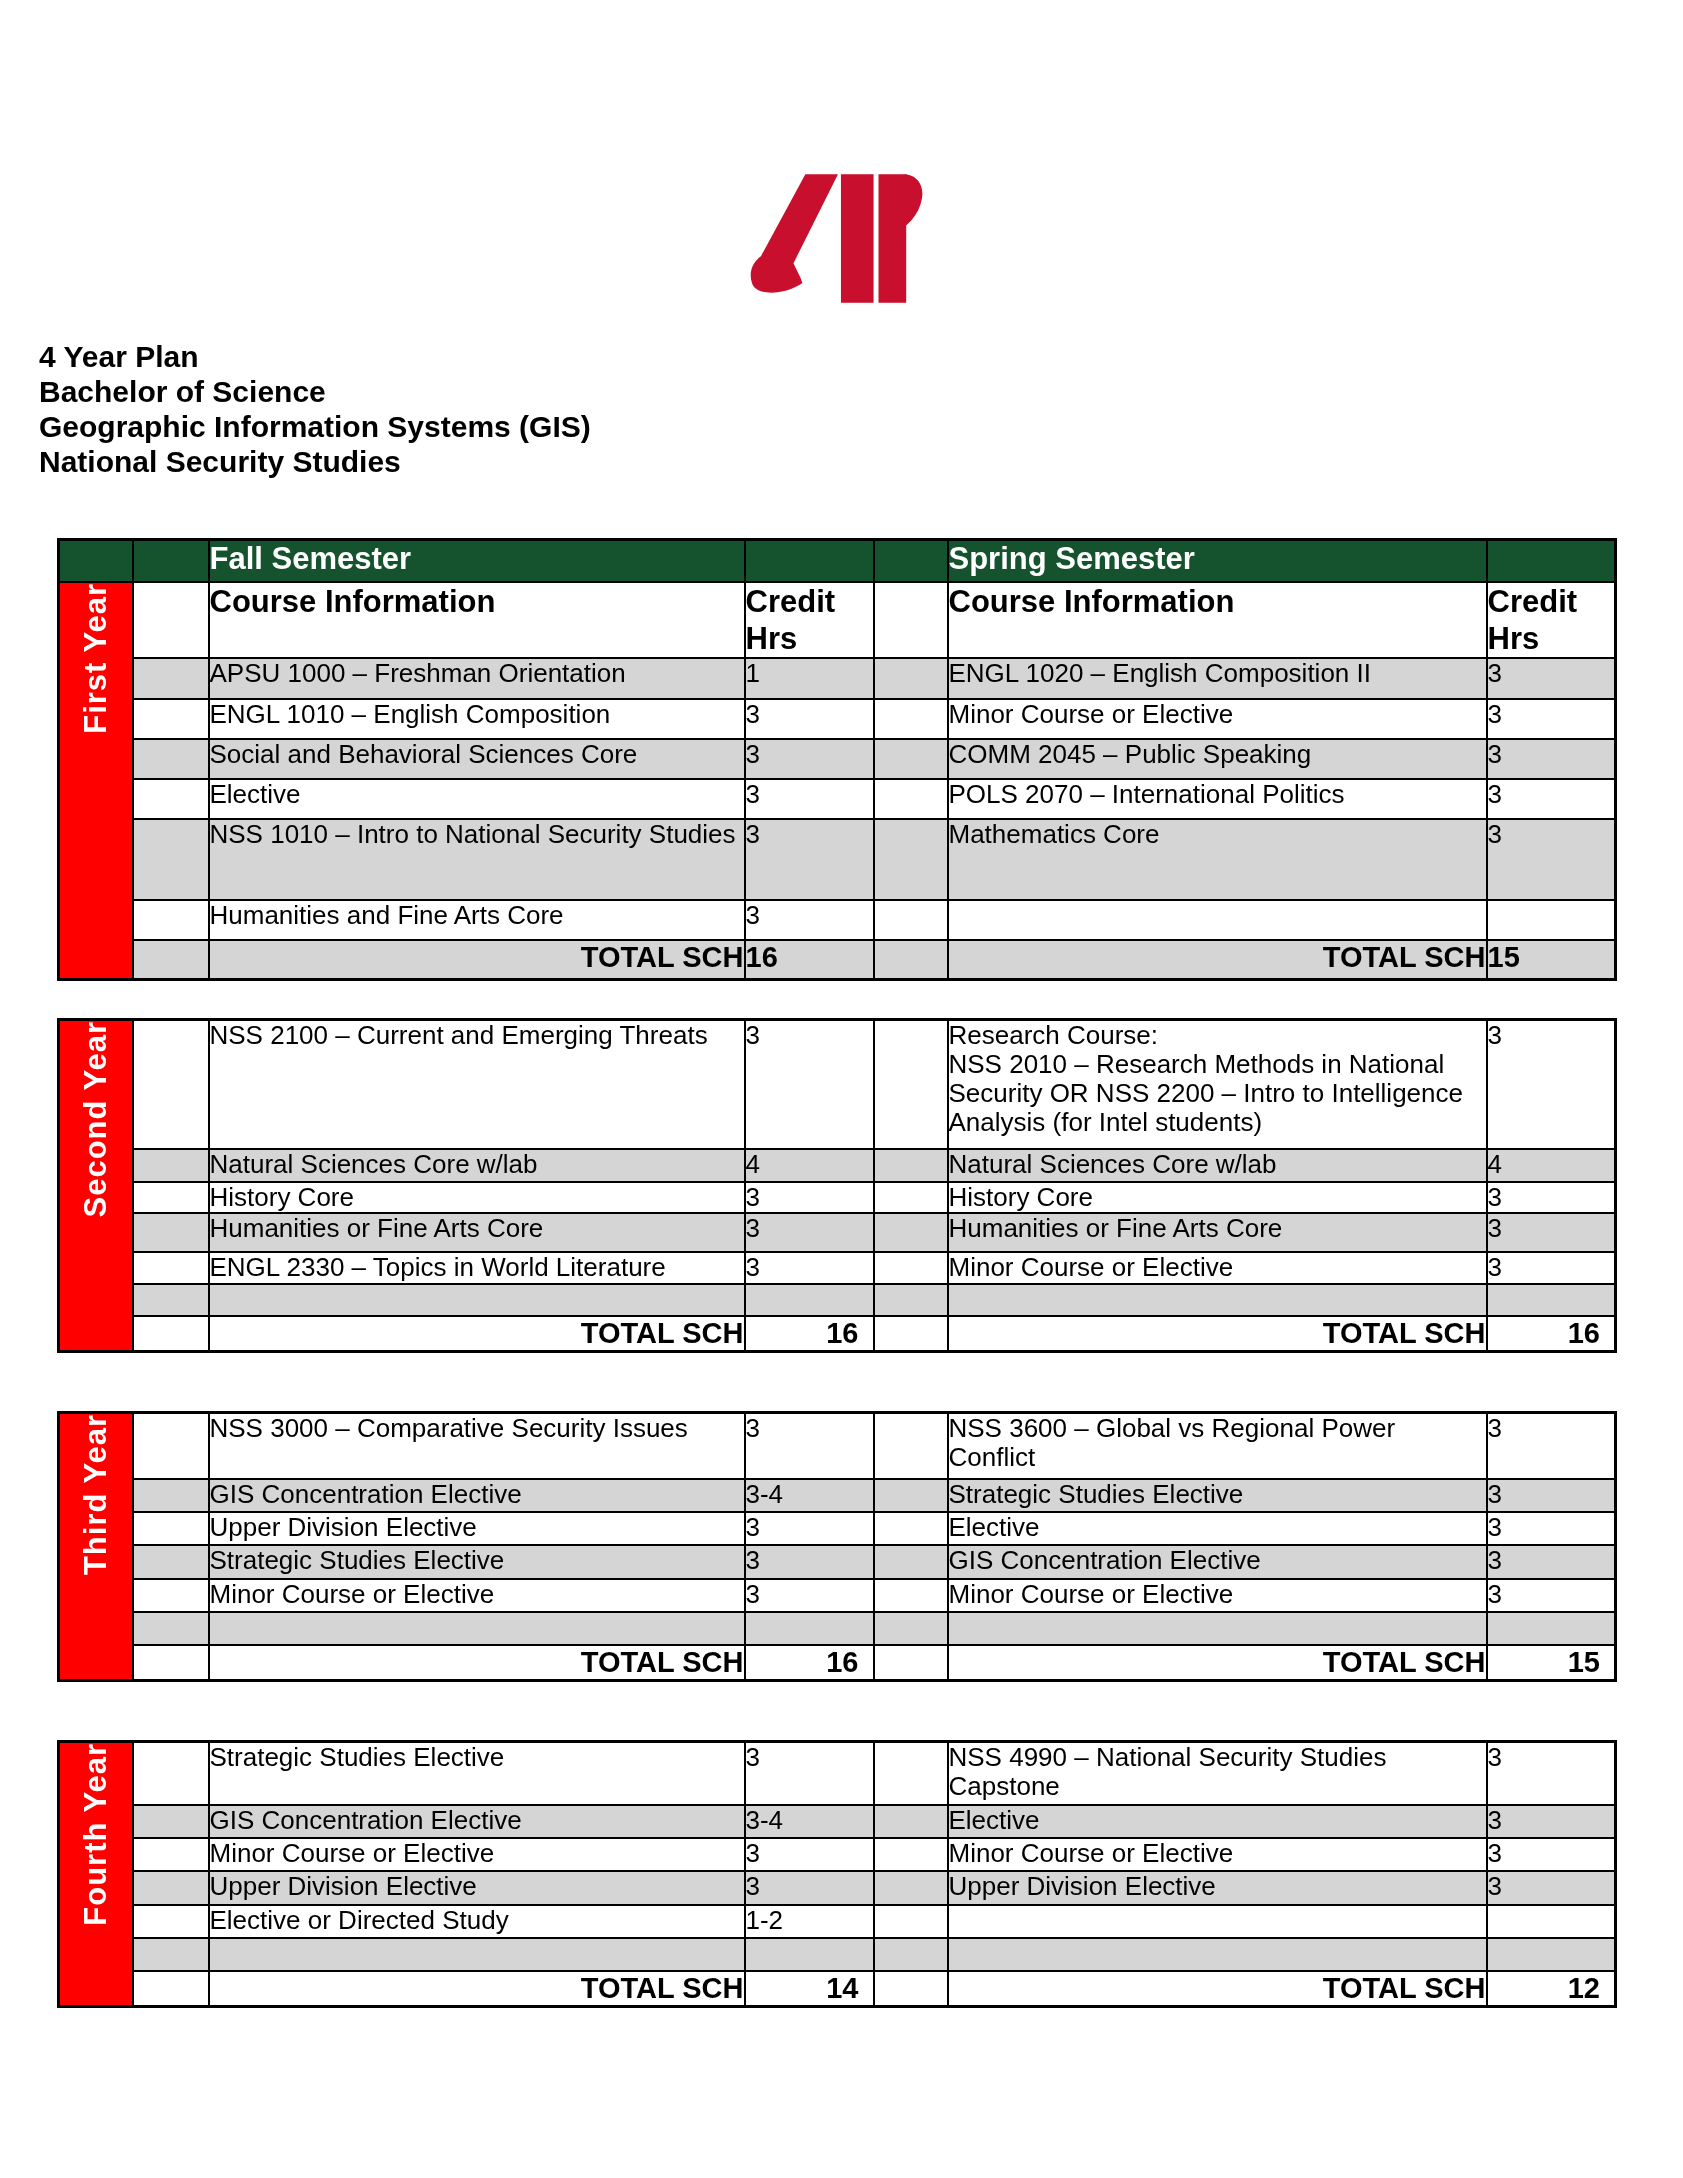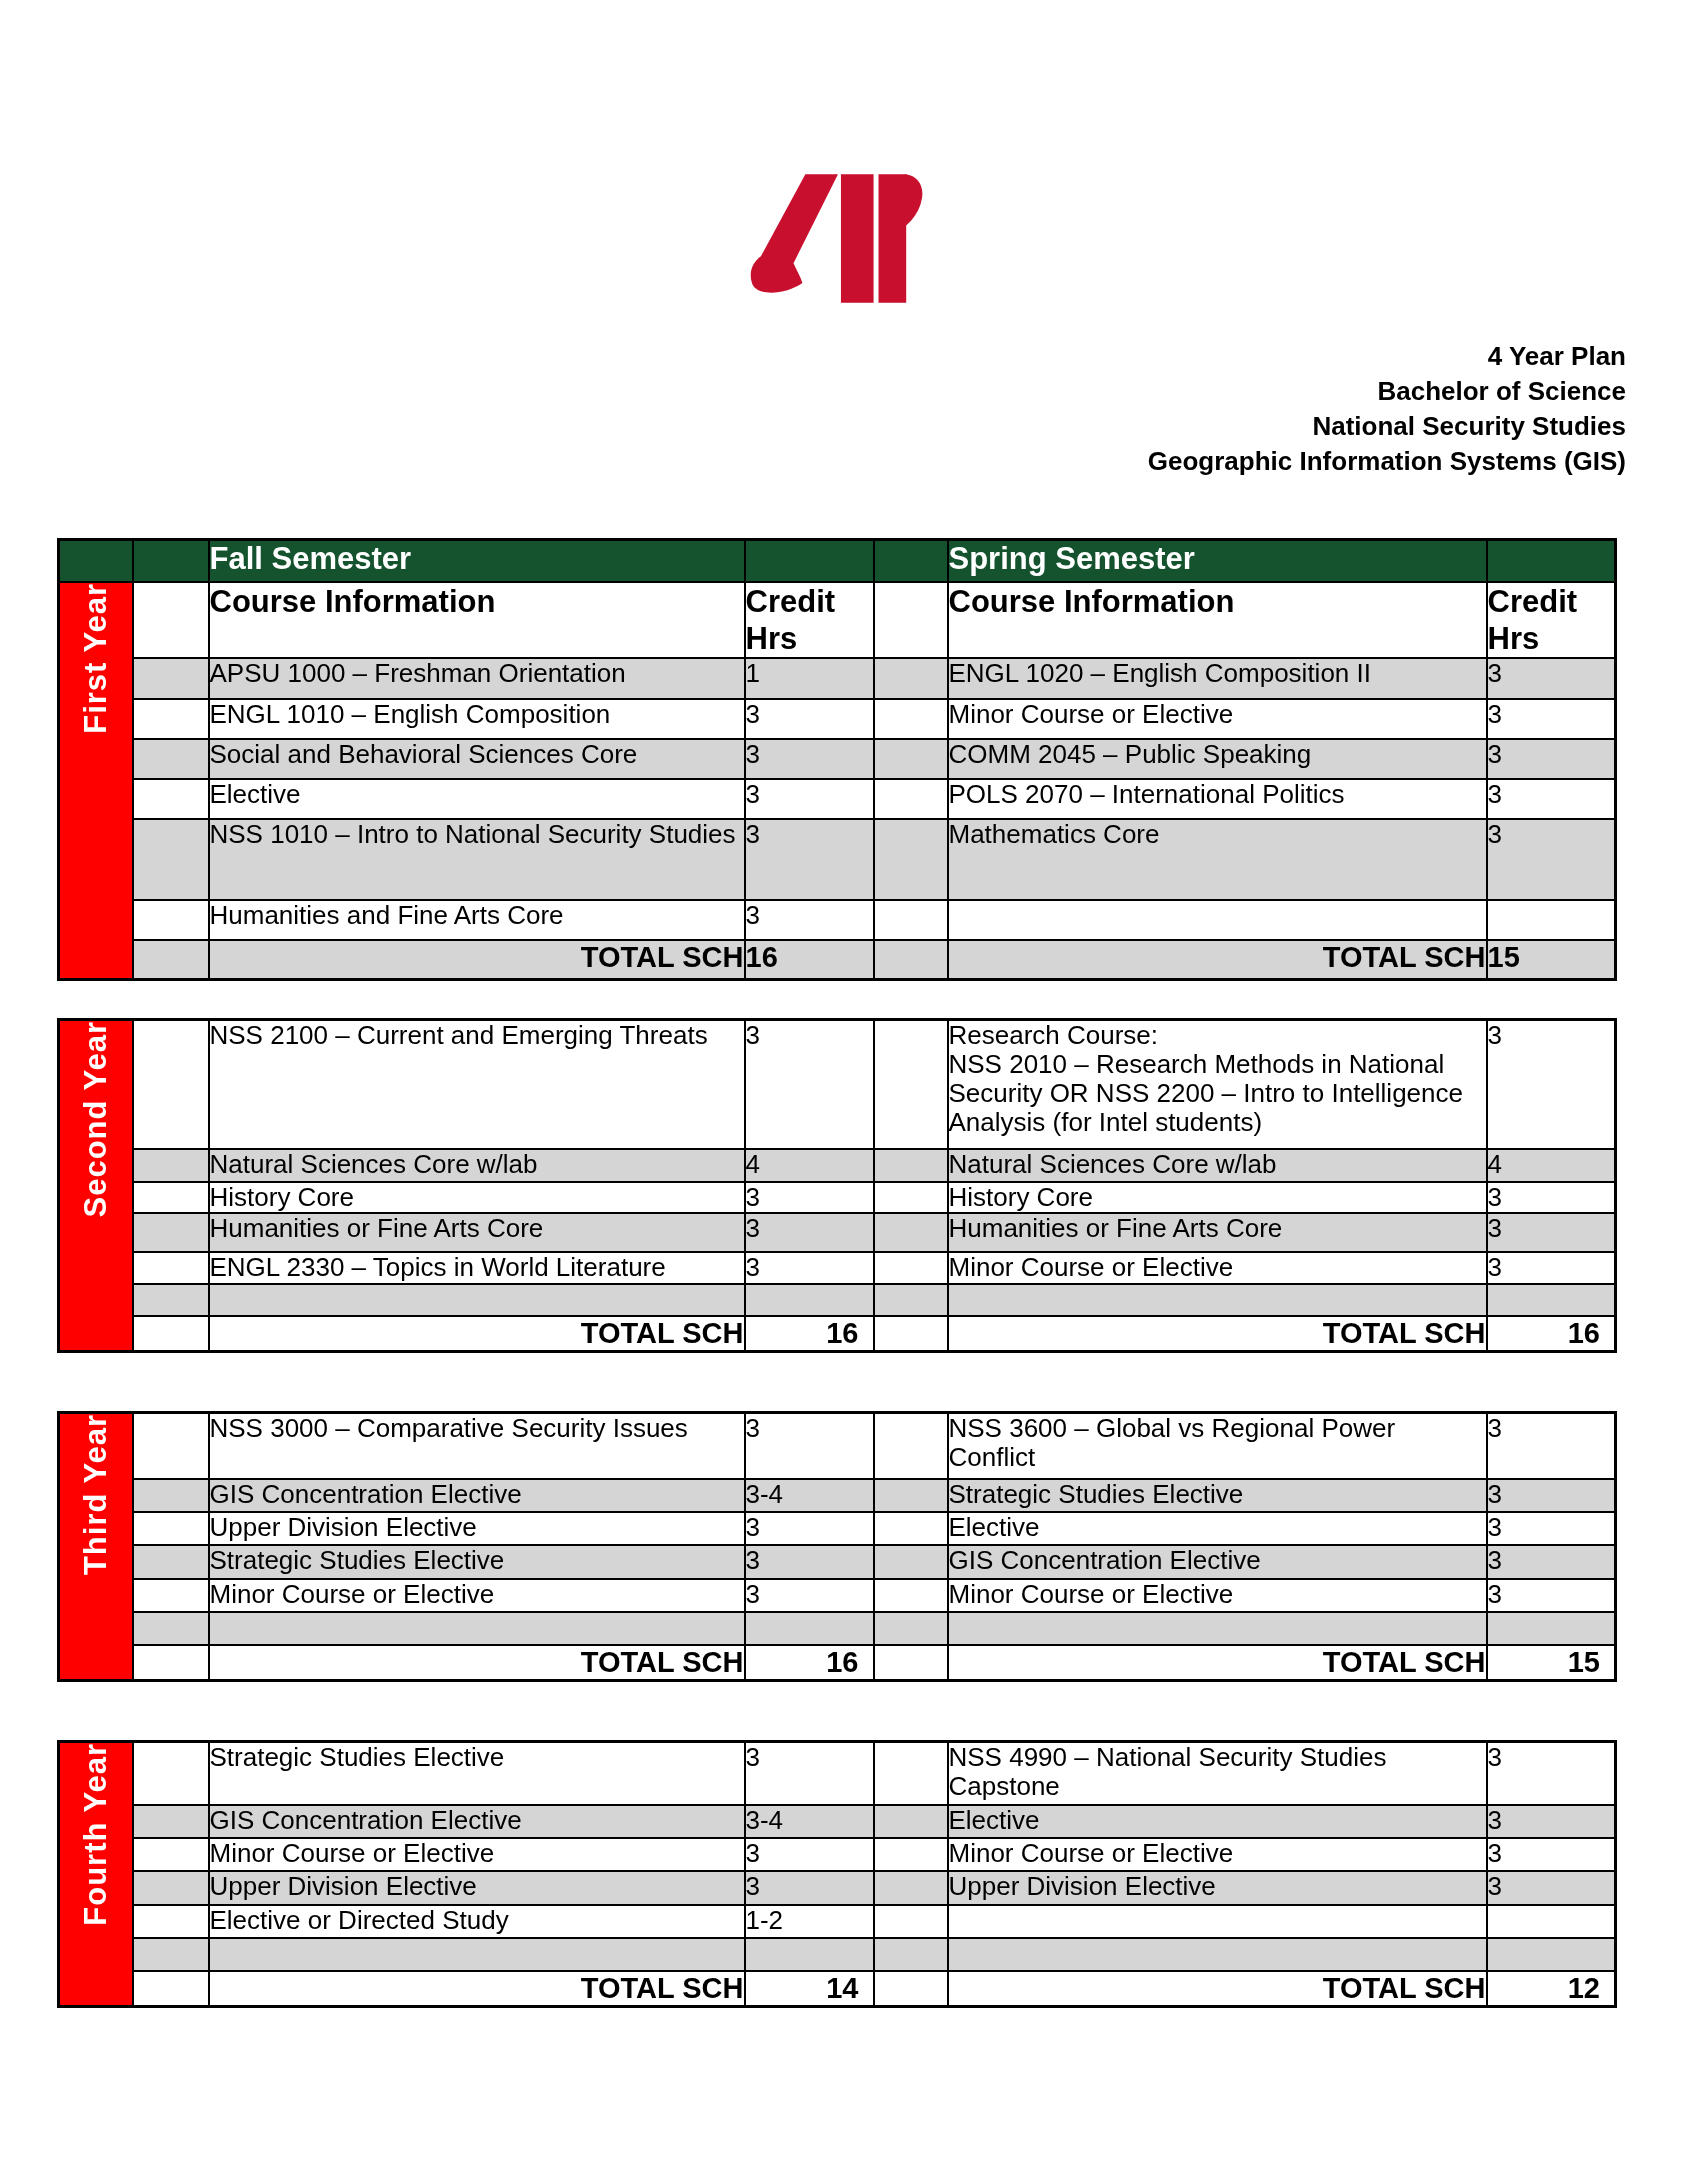--- a/index.html
+++ b/index.html
@@ -2,22 +2,22 @@
 <html><head>
 <meta charset="utf-8">
 <style>
   html,body{margin:0;padding:0;}
   body{
     width:1683px;height:2178px;background:#ffffff;position:relative;
     font-family:"Liberation Sans", sans-serif;color:#000;
   }
   .logo{position:absolute;left:750px;top:173px;}
   .titles{
-    position:absolute;left:0;top:339px;width:1626px;text-align:right;
-    font-weight:bold;font-size:26px;line-height:35px;
+    position:absolute;left:0;top:339px;width:1626px;text-align:left;
+    font-weight:bold;font-size:30px;line-height:35px;padding-left:39px;
   }
   table.plan{
     position:absolute;left:57px;width:1556px;
     border-collapse:collapse;table-layout:fixed;
     border:3px solid #000;
   }
   table.plan td{
     border:2px solid #000;padding:0;overflow:hidden;vertical-align:top;
   }
   td.red{background:#14532d;margin-top:36px;}
@@ -57,22 +57,22 @@
     <path d="M56,0 L89,0 L44,90 C47,97 51,103 53,110 C36,122 6,124 2,110 C-2,98 4,88 11,83 Z"></path>
     <rect x="92" y="0" width="33" height="130"></rect>
     <rect x="130" y="0" width="28" height="130"></rect>
     <path d="M158,0 C170,2 176,12 174,24 C171,42 159,54 141,62 C150,46 154,22 152,2 Z"></path>
   </g>
 </svg>
 
 <div class="titles">
   <div>4 Year Plan</div>
   <div>Bachelor of Science</div>
+  <div>Geographic Information Systems (GIS)</div>
   <div>National Security Studies</div>
-  <div>Geographic Information Systems (GIS)</div>
 </div>
 
 <table class="plan" style="top:538px">
   <colgroup>
     <col style="width:74px">
       <col style="width:76px">
       <col style="width:536px">
     <col style="width:129px">
       <col style="width:74px">
       <col style="width:539px">

